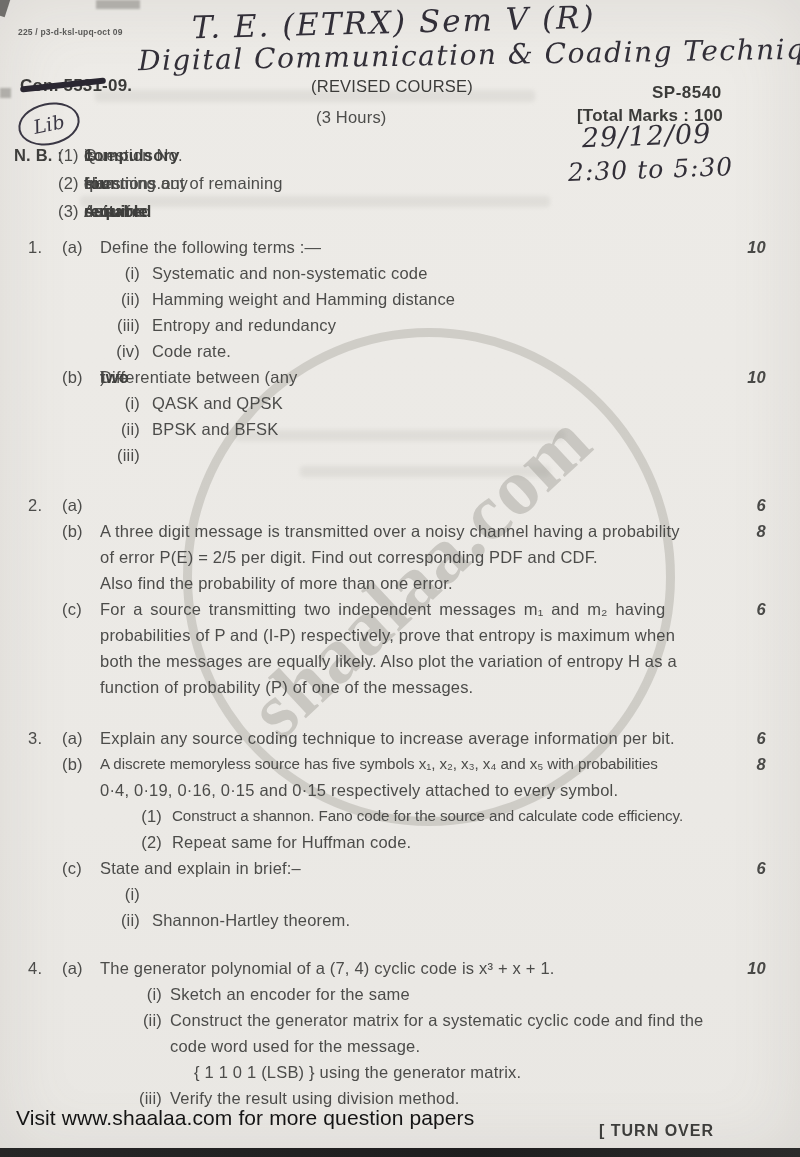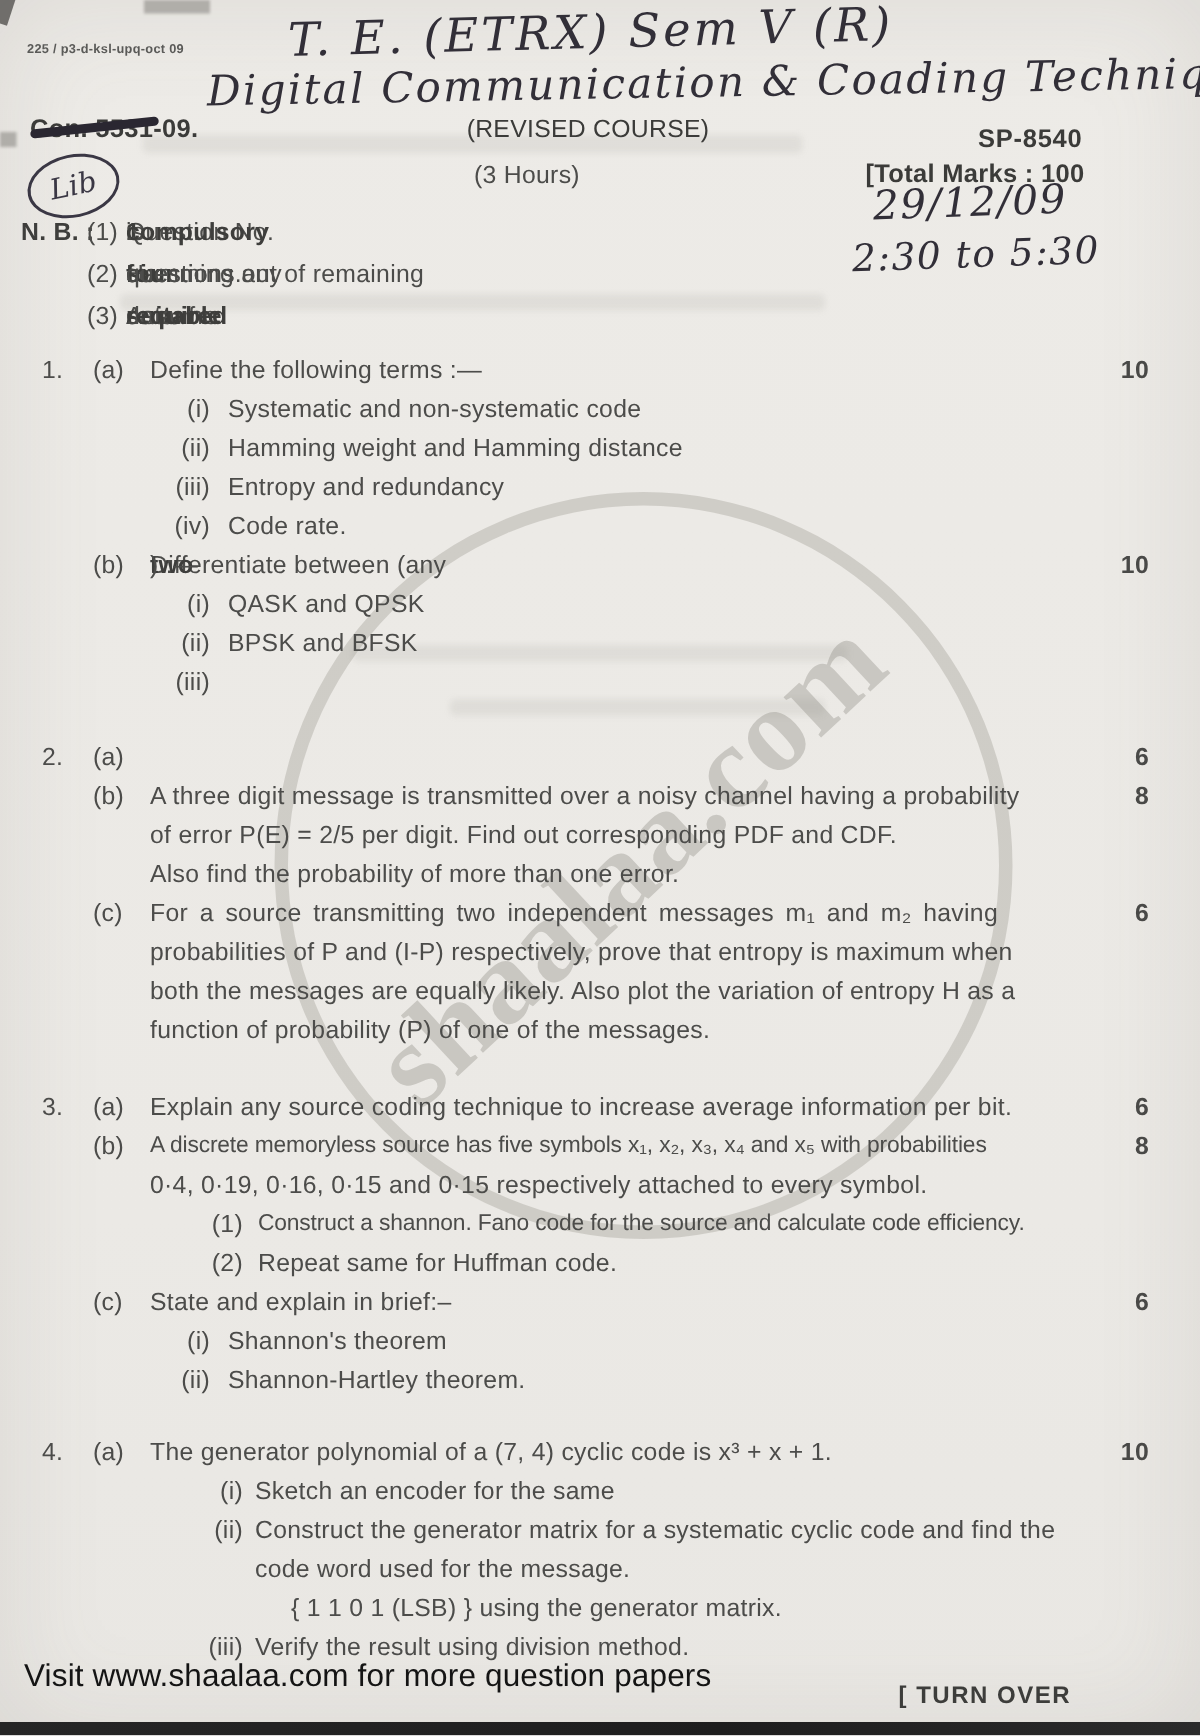--- a/index.html
+++ b/index.html
@@ -64,21 +64,21 @@
   .c-num{left:28px;}
   .c-sub{left:62px;}
   .c-txt{left:100px;}
   .c-ilab{left:102px;width:38px;text-align:right;}
   .c-itxt{left:152px;}
   .c-nlab{left:130px;width:32px;text-align:right;}
   .c-ntxt{left:172px;}
   .c-jlab{left:120px;width:42px;text-align:right;}
   .c-jtxt{left:170px;}
   .c-note{left:194px;}
-  .c-marks{right:34px;font-weight:600;color:#494947;}
+  .c-marks{right:34px;font-weight:600;color:#494947;font-style:italic;}
   .g24{margin-top:24px;}
   .g25{margin-top:25px;}
   .g22{margin-top:22px;}
   .cond{font-size:15.2px;letter-spacing:-0.1px;}
   .ws3{word-spacing:3px;}
   
   .visit{position:absolute;left:16px;top:1106px;font-size:21px;color:#141414;letter-spacing:0.1px;}
   .turn-over{position:absolute;right:86px;top:1122px;font-size:16px;font-weight:700;color:#3d3d3b;letter-spacing:1px;}
 </style>
 </head>
@@ -244,21 +244,20 @@
         <span class="c-nlab">(2)</span>
         <span class="c-ntxt">Repeat same for Huffman code.</span>
       </div>
       <div class="row">
         <span class="c-sub">(c)</span>
         <span class="c-txt">State and explain in brief:–</span>
         <span class="c-marks">6</span>
       </div>
       <div class="row">
         <span class="c-ilab">(i)</span>
-        <span class="c-itxt">Shannon's theorem</span>
       </div>
       <div class="row">
         <span class="c-ilab">(ii)</span>
         <span class="c-itxt">Shannon-Hartley theorem.</span>
       </div>
 
       <div class="row g22">
         <span class="c-num">4.</span>
         <span class="c-sub">(a)</span>
         <span class="c-txt">The generator polynomial of a (7, 4) cyclic code is x³ + x + 1.</span>

